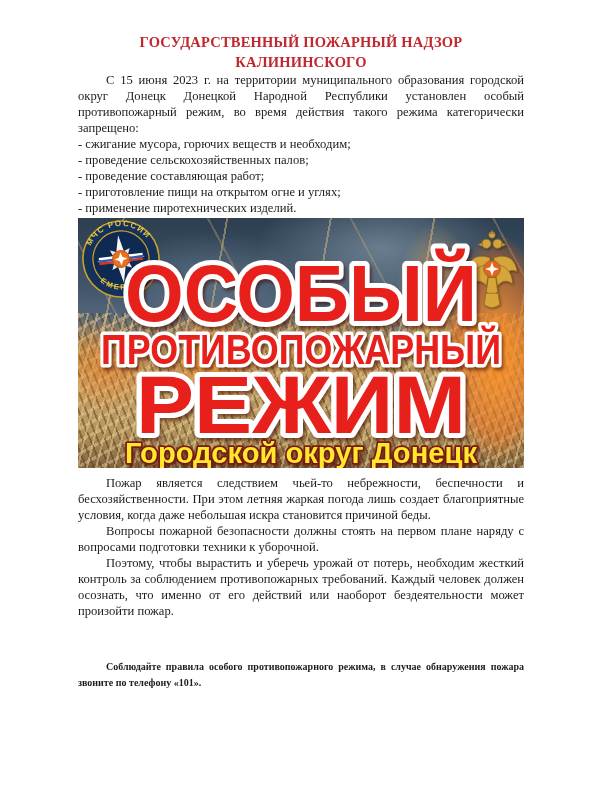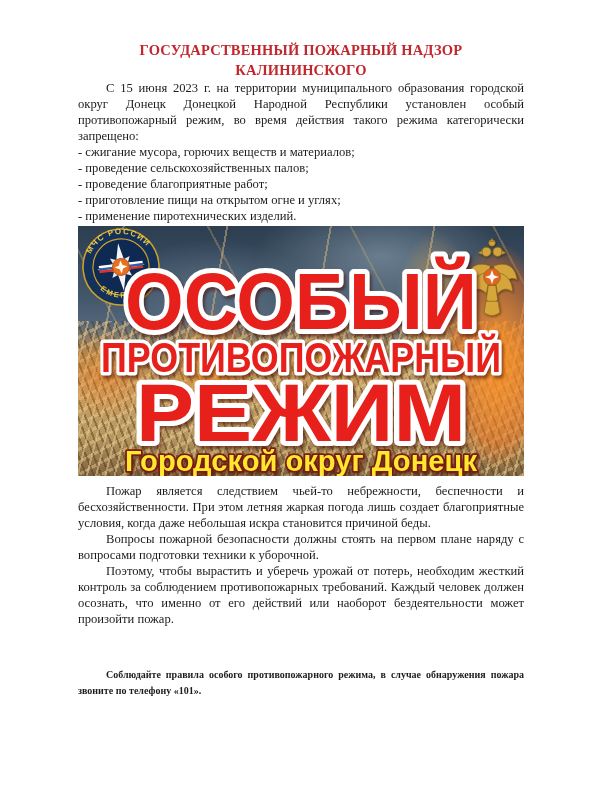--- a/index.html
+++ b/index.html
@@ -1,20 +1,20 @@
 <!DOCTYPE html>
 <html><head>
 <meta charset="utf-8">
 <style>
   html,body { margin:0; padding:0; }
   body {
     width:602px; height:800px; background:#ffffff; overflow:hidden;
     font-family:"Liberation Serif", "DejaVu Serif", serif; color:#1c1c1c;
   }
-  .page { padding:40px 78px 0 78px; width:446px; }
+  .page { padding:32px 78px 0 78px; width:446px; }
 
   .heading {
     text-align:center; color:#c1272d; font-weight:bold;
     font-size:14.5px; line-height:20px; letter-spacing:0.2px;
   }
 
   .body-text { font-size:12.6px; line-height:16px; text-align:justify;font-family:Liberation Serif, serif; }
   p.para { margin:0; text-indent:28px; }
   .intro { margin-top:10px; }
   .ban-list { margin:0; }
@@ -68,23 +68,23 @@
 <div class="page">
 
   <div class="heading">
     <div>ГОСУДАРСТВЕННЫЙ ПОЖАРНЫЙ НАДЗОР КАЛИНИНСКОГО</div>
   </div>
 
   <div class="body-text">
     <p class="para intro">С 15 июня 2023 г. на территории муниципального образования городской округ Донецк Донецкой Народной Республики установлен особый противопожарный режим, во время действия такого режима категорически запрещено:</p>
 
     <div class="ban-list">
-      <div class="ban-item">- сжигание мусора, горючих веществ и материалов;</div>
+      <div class="ban-item">- сжигание мусора, горючих веществ и необходим;</div>
       <div class="ban-item">- проведение сельскохозяйственных палов;</div>
-      <div class="ban-item">- проведение благоприятные работ;</div>
+      <div class="ban-item">- проведение составляющая работ;</div>
       <div class="ban-item">- приготовление пищи на открытом огне и углях;</div>
       <div class="ban-item">- применение пиротехнических изделий.</div>
     </div>
   </div>
 
   <div class="poster">
     <div class="poster-sky"></div>
     <div class="poster-grass"></div>
     <div class="poster-stalks"></div>
     <div class="poster-fire"></div>

